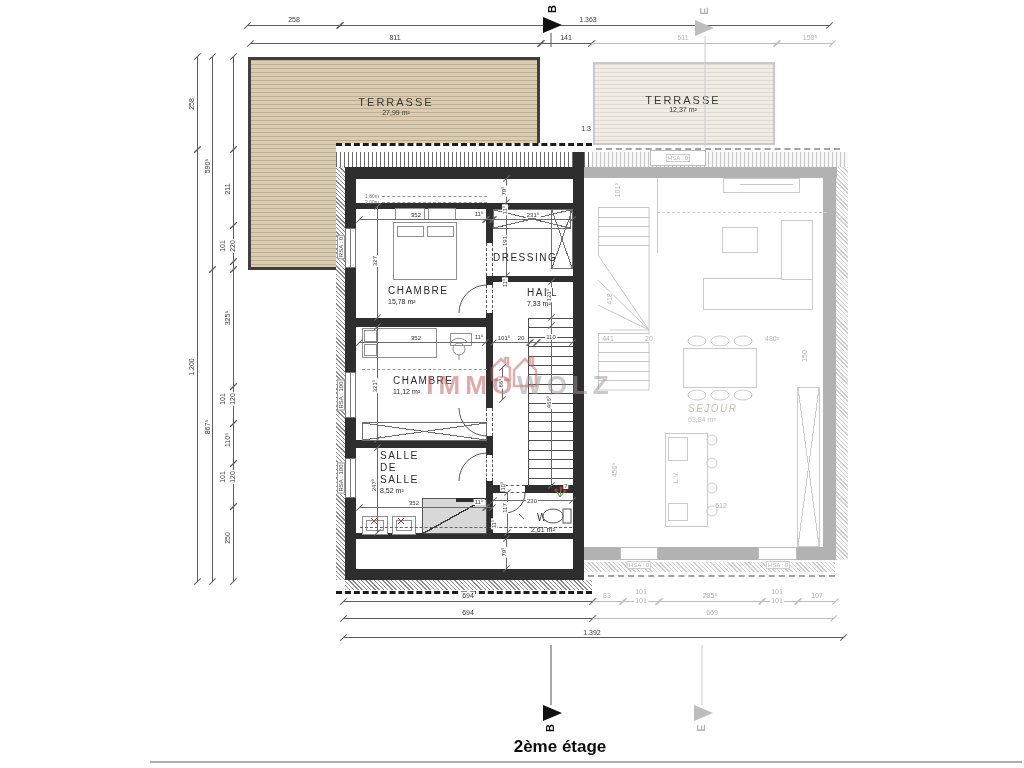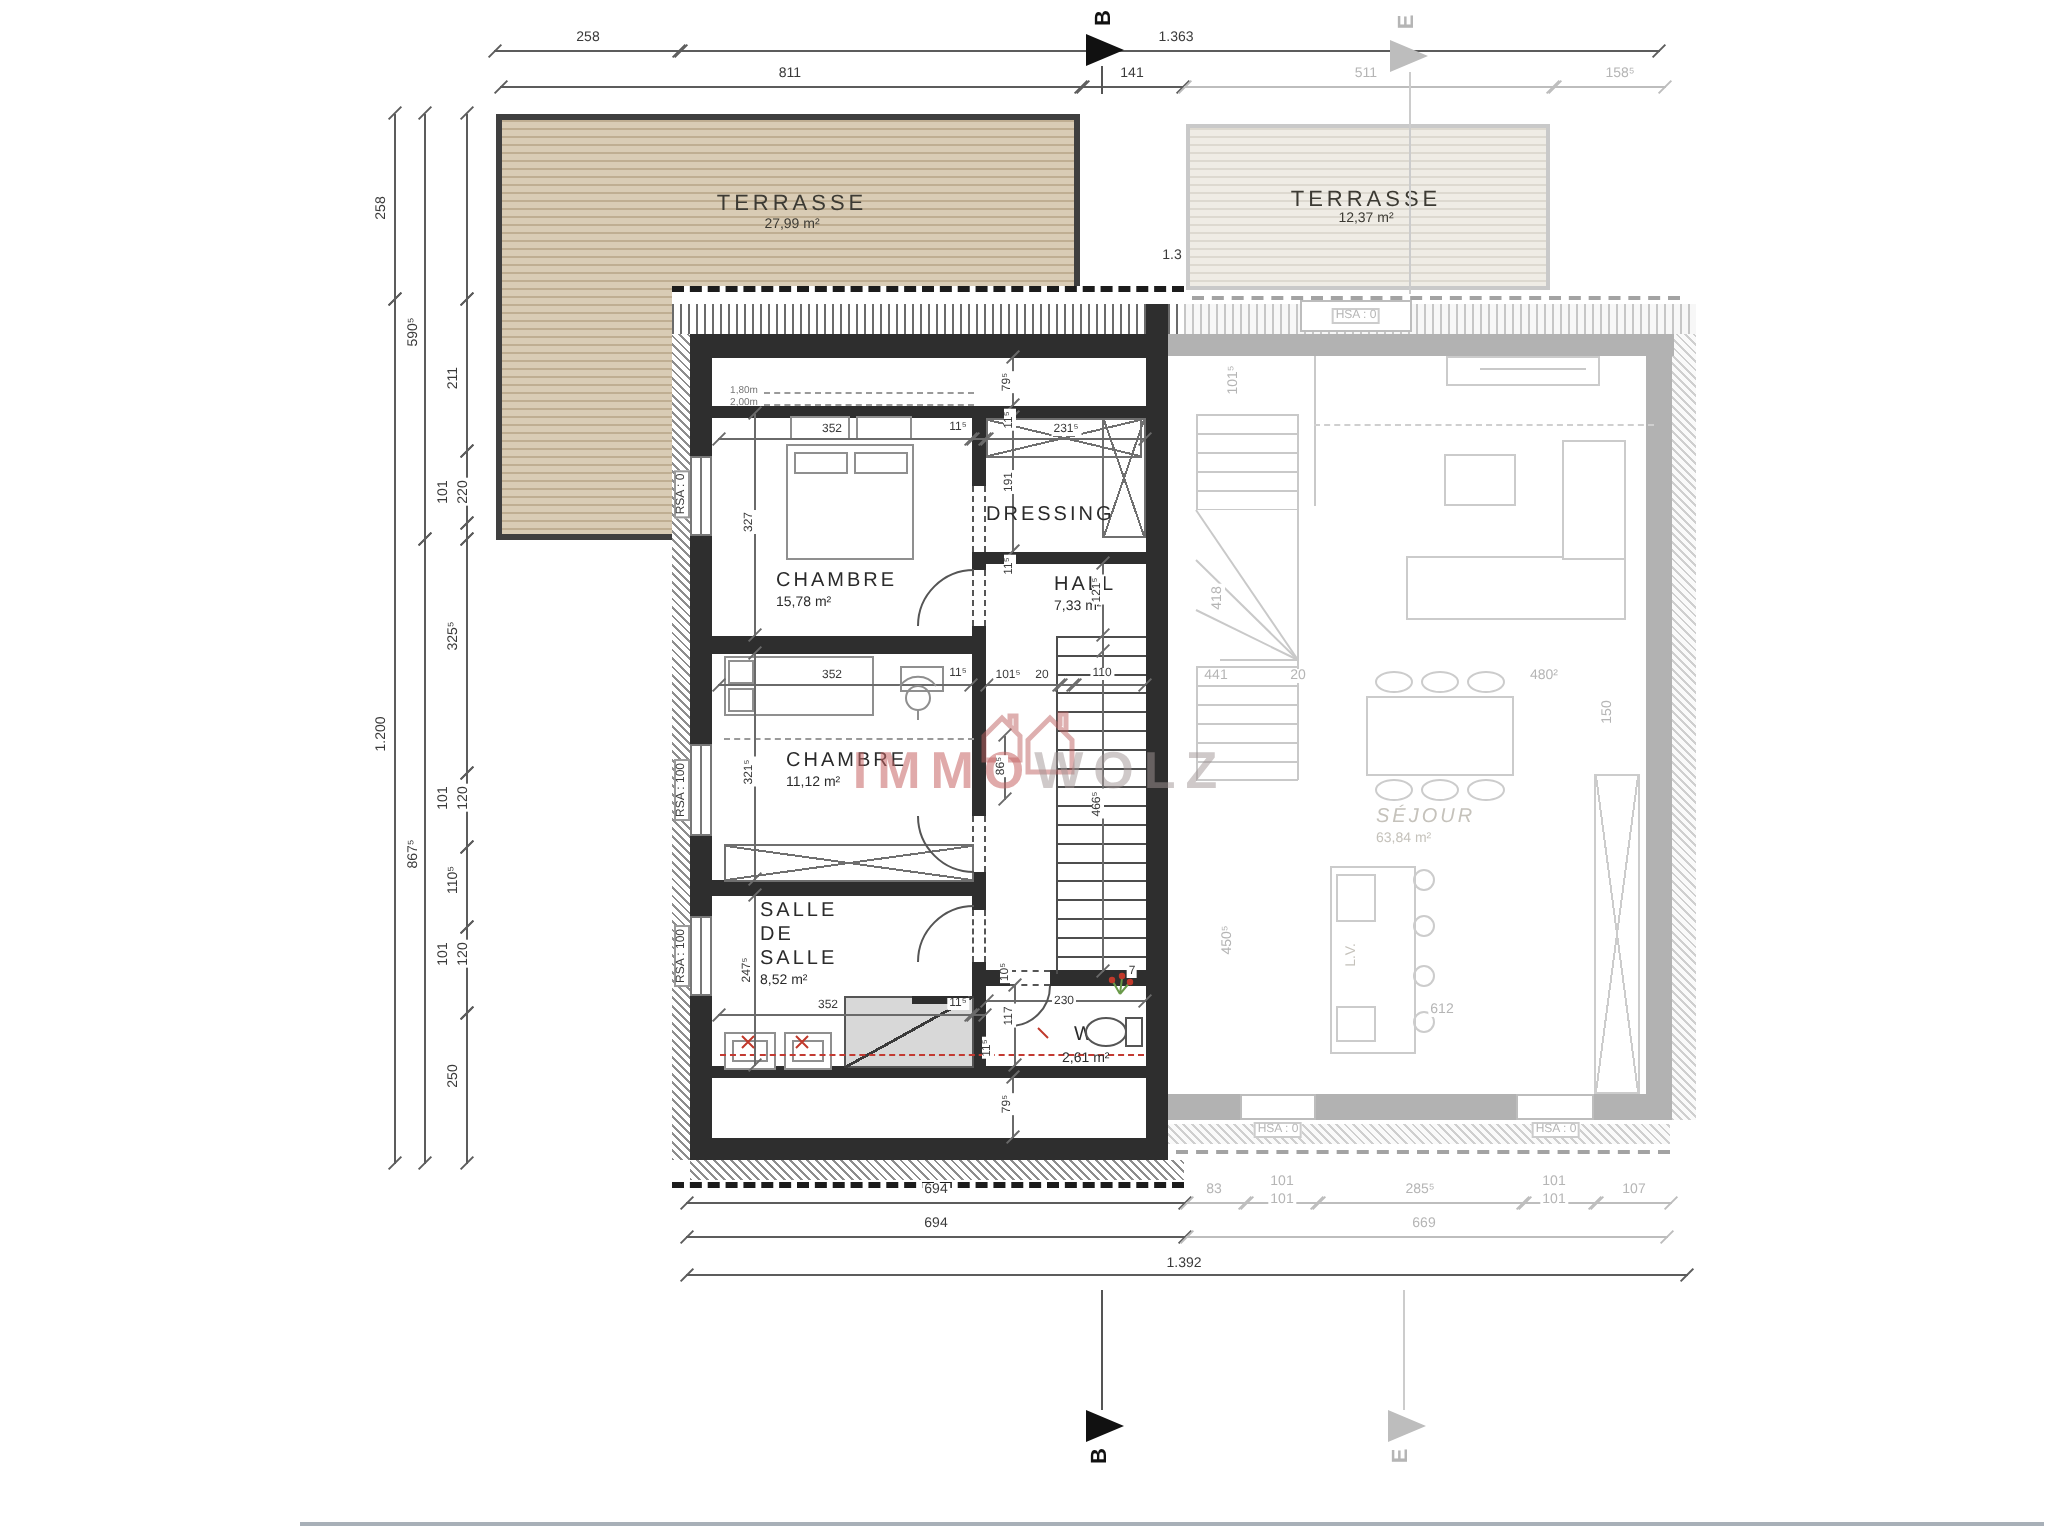--- a/index.html
+++ b/index.html
@@ -401,14 +401,15 @@
       <span class="dm r g" style="left: 617px; top: 190px;">101⁵</span>
       <span class="dm r g" style="left: 609px; top: 299px;">418</span>
       <span class="dm g" style="left: 608px; top: 338px;">441</span>
       <span class="dm g" style="left: 649px; top: 338px;">20</span>
       <span class="dm g" style="left: 772px; top: 338px;">480²</span>
       <span class="dm r g" style="left: 804px; top: 356px;">150</span>
       <span class="dm r g" style="left: 614px; top: 470px;">450⁵</span>
       <span class="dm g" style="left: 721px; top: 505px;">612</span>
     </div>
 
+  <div id="title">2ème étage</div>
   <div id="baseline"></div>
 </div>
 
 </body></html>

